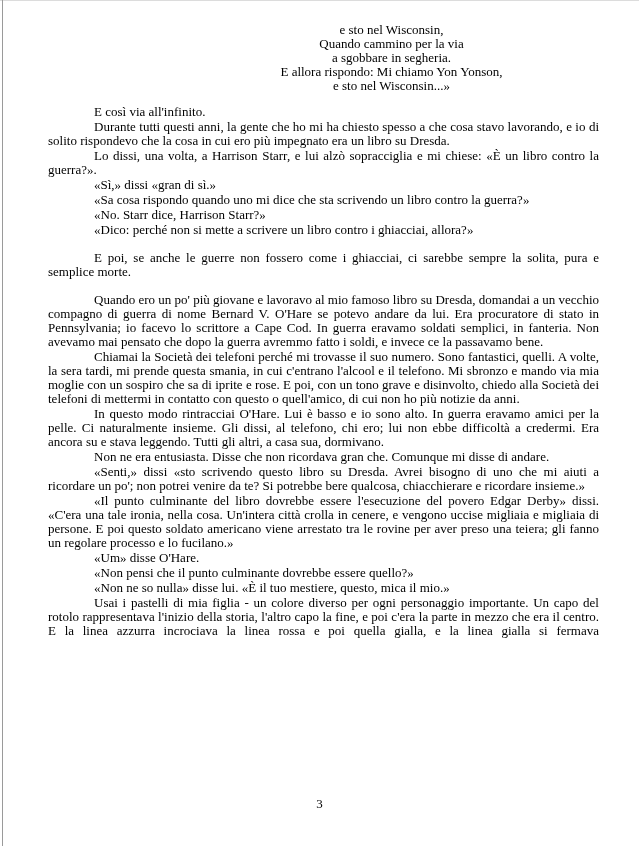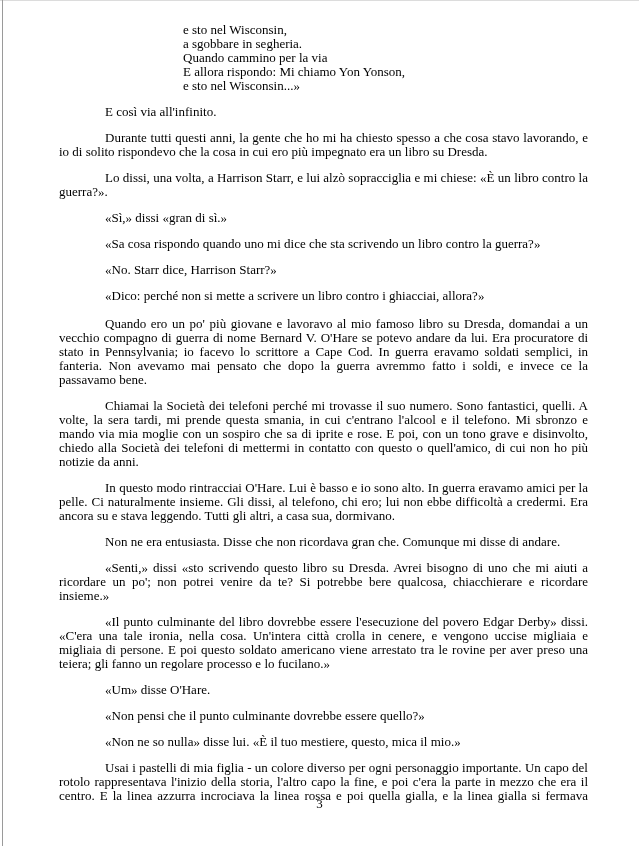--- a/index.html
+++ b/index.html
@@ -33,26 +33,27 @@
   .content {
     position: absolute;
     left: 47px;
     right: 39px;
     top: 23px;
     font-size: 13px;
     line-height: 14px;
   }
   .poem {
     margin: 0 0 12px 136px; 
+    text-align: center;
   }
   .poem-line {
     white-space: pre;
   }
   .body-text p {
-    margin: 12px;
+    margin: 1px;
     text-align: justify;
     text-indent: 46px;
   }
   .body-text p.gap-before {
     margin-top: 14px;
   }
   
   .body-text p.continues {
     text-align-last: justify;
   }
@@ -70,34 +71,35 @@
 <body>
 
 <div class="page">
   <div class="edge-top"></div>
   <div class="edge-left"></div>
 
   <div class="content">
 
     <div class="poem">
       <div class="poem-line">e sto nel Wisconsin,</div>
+      <div class="poem-line">Quando cammino per la via</div>
       <div class="poem-line">a sgobbare in segheria.</div>
-      <div class="poem-line">Quando cammino per la via</div>
       <div class="poem-line">E allora rispondo: Mi chiamo Yon Yonson,</div>
       <div class="poem-line">e sto nel Wisconsin...»</div>
     </div>
 
     <div class="body-text">
       <p>E così via all'infinito.</p>
       <p>Durante tutti questi anni, la gente che ho mi ha chiesto spesso a che cosa stavo lavorando, e io di solito rispondevo che la cosa in cui ero più impegnato era un libro su Dresda.</p>
       <p>Lo dissi, una volta, a Harrison Starr, e lui alzò sopracciglia e mi chiese: «È un libro contro la guerra?».</p>
       <p>«Sì,» dissi «gran di sì.»</p>
       <p>«Sa cosa rispondo quando uno mi dice che sta scrivendo un libro contro la guerra?»</p>
       <p>«No. Starr dice, Harrison Starr?»</p>
       <p>«Dico: perché non si mette a scrivere un libro contro i ghiacciai, allora?»</p>
+      <p class="gap-before">E poi, se anche le guerre non fossero come i ghiacciai, ci sarebbe sempre la solita, pura e semplice morte.</p>
       <p class="gap-before">Quando ero un po' più giovane e lavoravo al mio famoso libro su Dresda, domandai a un vecchio compagno di guerra di nome Bernard V. O'Hare se potevo andare da lui. Era procuratore di stato in Pennsylvania; io facevo lo scrittore a Cape Cod. In guerra eravamo soldati semplici, in fanteria. Non avevamo mai pensato che dopo la guerra avremmo fatto i soldi, e invece ce la passavamo bene.</p>
       <p>Chiamai la Società dei telefoni perché mi trovasse il suo numero. Sono fantastici, quelli. A volte, la sera tardi, mi prende questa smania, in cui c'entrano l'alcool e il telefono. Mi sbronzo e mando via mia moglie con un sospiro che sa di iprite e rose. E poi, con un tono grave e disinvolto, chiedo alla Società dei telefoni di mettermi in contatto con questo o quell'amico, di cui non ho più notizie da anni.</p>
       <p>In questo modo rintracciai O'Hare. Lui è basso e io sono alto. In guerra eravamo amici per la pelle. Ci naturalmente insieme. Gli dissi, al telefono, chi ero; lui non ebbe difficoltà a credermi. Era ancora su e stava leggendo. Tutti gli altri, a casa sua, dormivano.</p>
       <p>Non ne era entusiasta. Disse che non ricordava gran che. Comunque mi disse di andare.</p>
       <p>«Senti,» dissi «sto scrivendo questo libro su Dresda. Avrei bisogno di uno che mi aiuti a ricordare un po'; non potrei venire da te? Si potrebbe bere qualcosa, chiacchierare e ricordare insieme.»</p>
       <p>«Il punto culminante del libro dovrebbe essere l'esecuzione del povero Edgar Derby» dissi. «C'era una tale ironia, nella cosa. Un'intera città crolla in cenere, e vengono uccise migliaia e migliaia di persone. E poi questo soldato americano viene arrestato tra le rovine per aver preso una teiera; gli fanno un regolare processo e lo fucilano.»</p>
       <p>«Um» disse O'Hare.</p>
       <p>«Non pensi che il punto culminante dovrebbe essere quello?»</p>
       <p>«Non ne so nulla» disse lui. «È il tuo mestiere, questo, mica il mio.»</p>
       <p class="continues">Usai i pastelli di mia figlia - un colore diverso per ogni personaggio importante. Un capo del rotolo rappresentava l'inizio della storia, l'altro capo la fine, e poi c'era la parte in mezzo che era il centro. E la linea azzurra incrociava la linea rossa e poi quella gialla, e la linea gialla si fermava</p>

